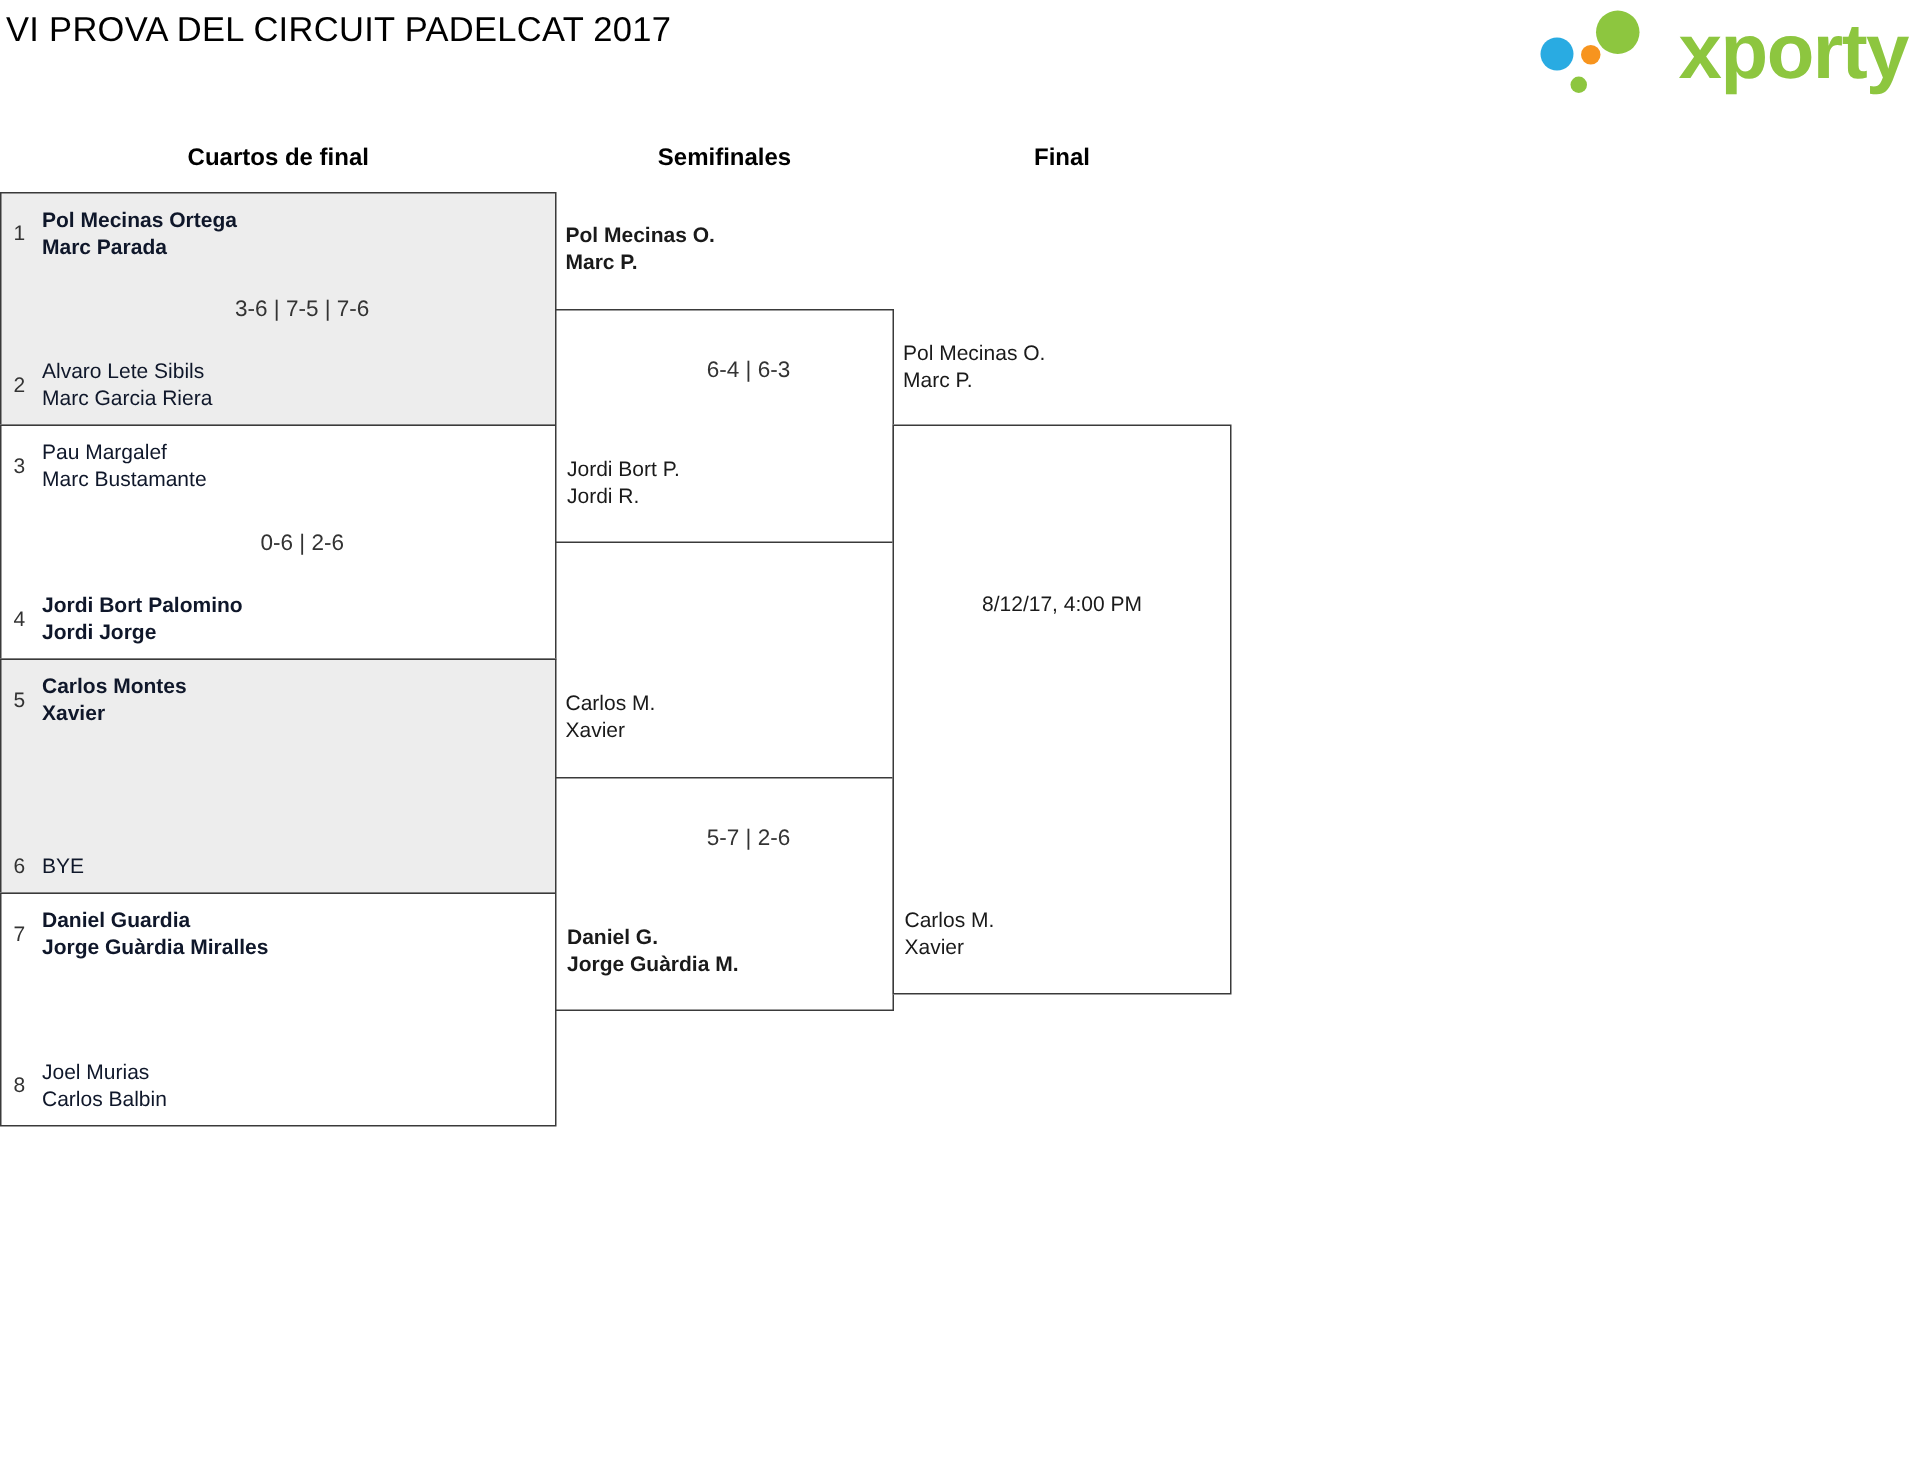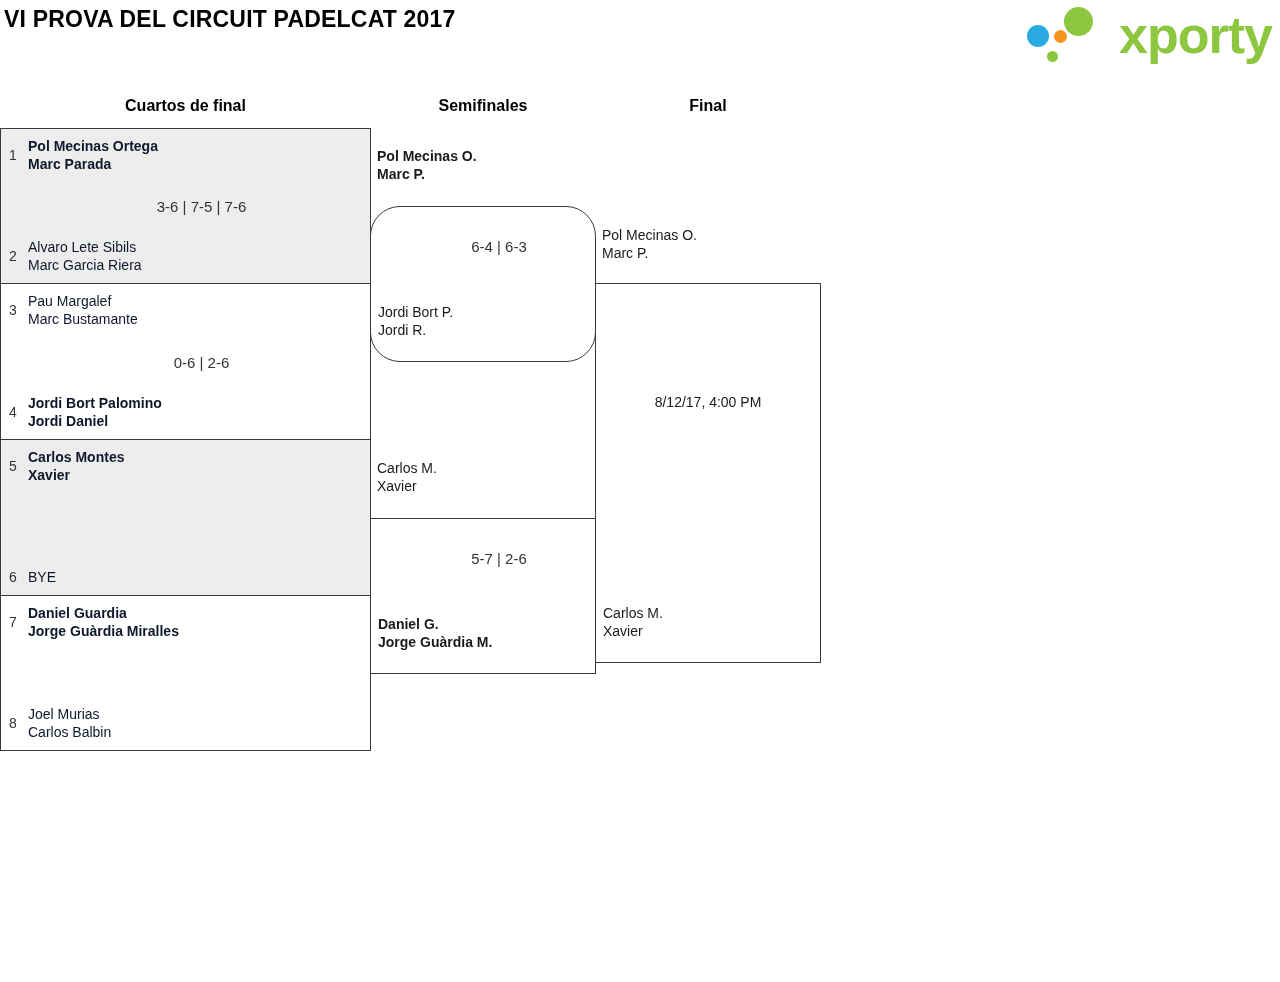--- a/index.html
+++ b/index.html
@@ -1,21 +1,21 @@
 <!DOCTYPE html>
 <html><head>
 <meta charset="utf-8">
 <style>
   * { box-sizing: border-box; margin: 0; padding: 0; }
   html, body { background: #fff; }
   body { font-family: "Liberation Sans", "DejaVu Sans", sans-serif; }
   .page { position: relative; width: 1280px; height: 982px; background: #fff; overflow: hidden; }
 
   
-  .title    { position: absolute; left: 4px;  top: 6px;  font-size: 23px; font-weight: bold; color: #000; letter-spacing: .2px; }
+  .title    { position: absolute; left: 4px;  top: 6px;  font-size: 23px; font-weight: normal; color: #000; letter-spacing: .2px; }
   .subtitle { position: absolute; left: 4px;  top: 38px; font-size: 21px; font-weight: bold; color: #000; letter-spacing: .2px; }
 
   
   .logo { position: absolute; top: 4px; right: 8px; display: flex; align-items: flex-start; cursor: pointer; gap: 26px; }
   .logo-mark { position: relative; width: 66px; height: 64px; display: inline-block; }
   .dot { position: absolute; border-radius: 50%; }
   .dot-blue     { width: 22px; height: 22px; left: 0;    top: 21px; background: #29abe2; }
   .dot-orange   { width: 13px; height: 13px; left: 27px; top: 26px; background: #f7941e; }
   .dot-green-lg { width: 29px; height: 29px; left: 37px; top: 3px;  background: #8dc63f; }
   .dot-green-sm { width: 11px; height: 11px; left: 20px; top: 47px; background: #8dc63f; }
@@ -30,21 +30,21 @@
   
   .match { position: absolute; border: 1px solid #3a3a3a; background: #fff; }
   .match.shaded { background: #ededed; }
   .qf  { left: 0;     width: 371px; }
   .sf  { left: 370px; width: 226px; }
   .fin { left: 595px; width: 226px; }
   #qf1 { top: 128px; height: 156px; }
   #qf2 { top: 283px; height: 157px; }
   #qf3 { top: 439px; height: 157px; }
   #qf4 { top: 595px; height: 156px; }
-  #sf1 { top: 206px; height: 156px; border-radius: 30px; }
+  #sf1 { top: 206px; height: 156px; }
   #sf2 { top: 518px; height: 156px; }
   #fin1 { top: 283px; height: 380px; }
 
   
   .team { position: absolute; left: 8px; display: flex; align-items: center; gap: 10px; }
   .team-top { top: 8px; }
   .team-bottom { bottom: 9px; }
   .seed { font-size: 14px; color: #333; min-width: 9px; text-align: left; }
   .names { font-size: 14px; line-height: 18px; color: #0f172a; }
   .bold { font-weight: bold; }
@@ -110,21 +110,21 @@
       <div class="names">
         <div>Pau Margalef</div>
         <div>Marc Bustamante</div>
       </div>
     </div>
     <div class="score qf-score">0-6 | 2-6</div>
     <div class="team team-bottom">
       <span class="seed">4</span>
       <div class="names bold">
         <div>Jordi Bort Palomino</div>
-        <div>Jordi Daniel</div>
+        <div>Jordi Jorge</div>
       </div>
     </div>
   </div>
 
   <div class="match qf shaded" id="qf3">
     <div class="team team-top">
       <span class="seed">5</span>
       <div class="names bold">
         <div>Carlos Montes</div>
         <div>Xavier</div>

